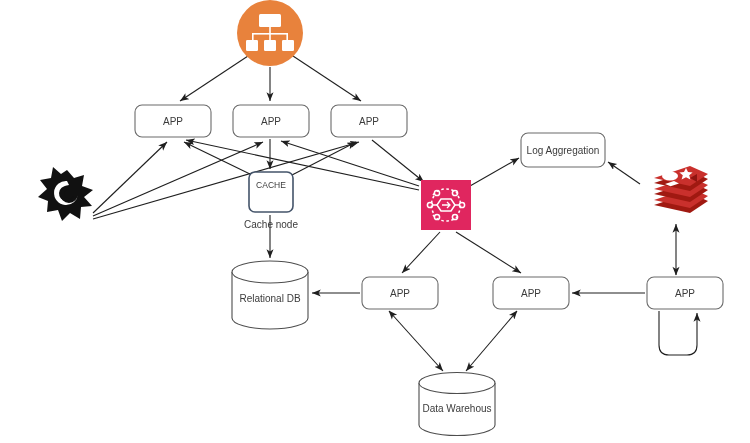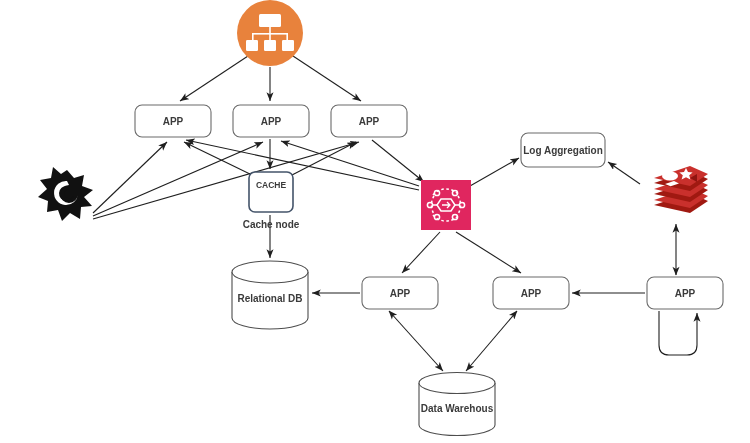--- a/index.html
+++ b/index.html
@@ -1,18 +1,18 @@
 <!DOCTYPE html>
 <html><head>
 <meta charset="utf-8">
 <style>
   html,body{margin:0;padding:0;background:#ffffff;}
   body{width:750px;height:443px;overflow:hidden;
        font-family:"Liberation Sans","DejaVu Sans",sans-serif;}
-  #canvas{position:relative;width:750px;height:443px;background:#ffffff;font-weight:bold;}
+  #canvas{position:relative;width:750px;height:443px;background:#ffffff;}
   svg.layer{position:absolute;left:0;top:0;width:750px;height:443px;}
   .node-label{font-size:10px;fill:#3b3b3b;}
 </style>
 </head>
 <body>
 
 <div id="canvas">
 
   <svg class="layer" viewBox="0 0 750 443">
     <defs>

